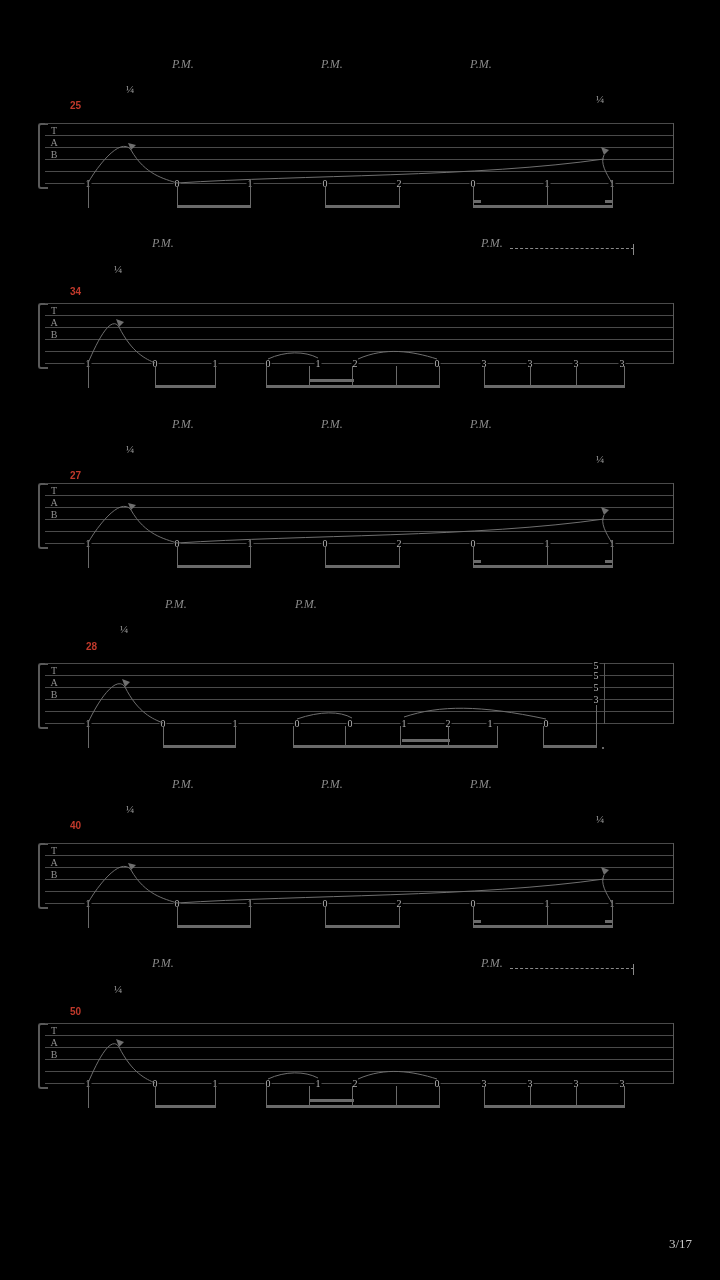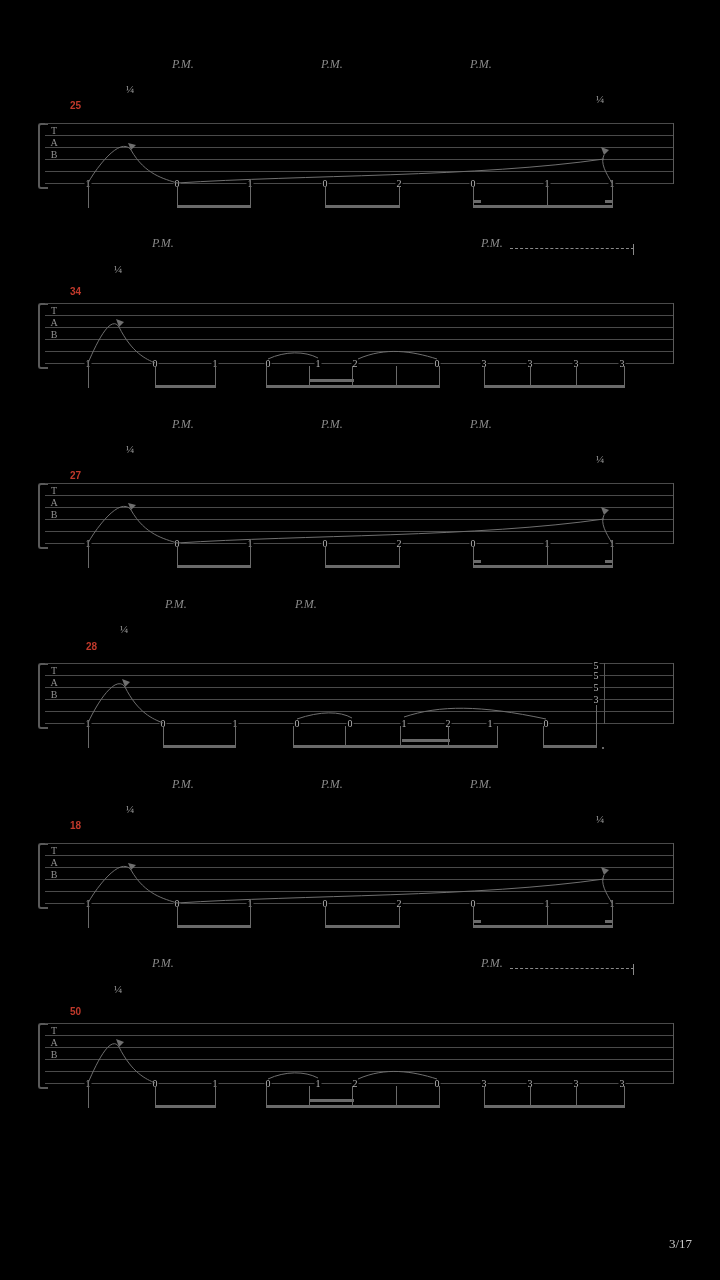--- a/index.html
+++ b/index.html
@@ -424,21 +424,21 @@
   </div>
 
   <div class="system" style="top:775px;height:180px;">
     <div class="pm" style="left:172px;top:2px;">P.M.</div>
     <div class="pm" style="left:321px;top:2px;">P.M.</div>
     <div class="pm" style="left:470px;top:2px;">P.M.</div>
 
     <div class="qt" style="left:126px;top:28px;">¼</div>
     <div class="qt" style="left:596px;top:38px;">¼</div>
 
-    <div class="measure-num" style="left:70px;top:45px;">18</div>
+    <div class="measure-num" style="left:70px;top:45px;">40</div>
 
     <div class="bracket" style="top:68px;"></div>
     <div class="staff" style="top:68px;">
       <div class="line l0"></div>
       <div class="line l1"></div>
       <div class="line l2"></div>
       <div class="line l3"></div>
       <div class="line l4"></div>
       <div class="line l5"></div>
     </div>

